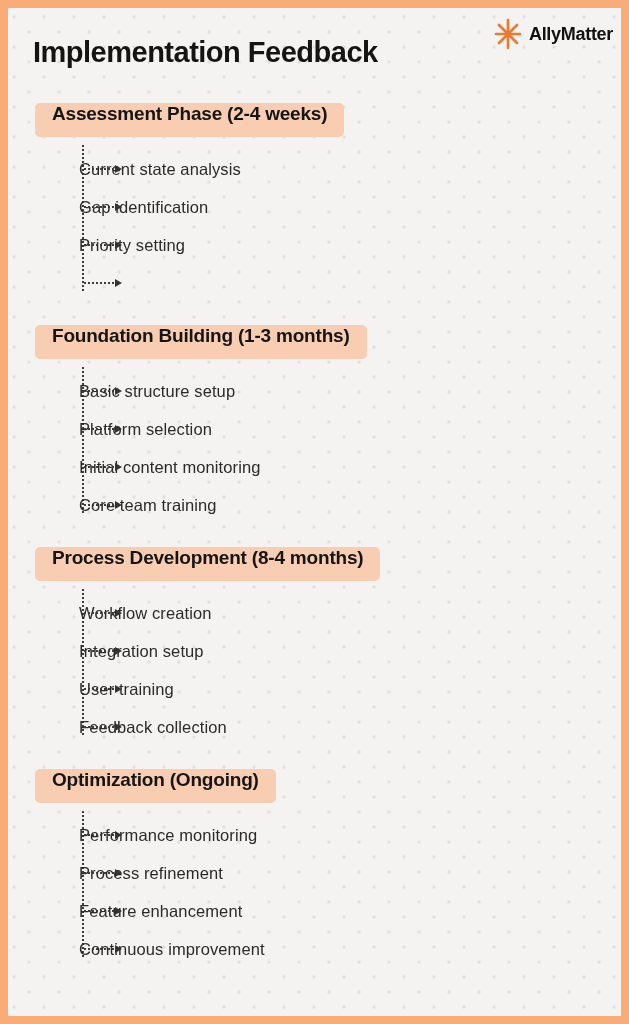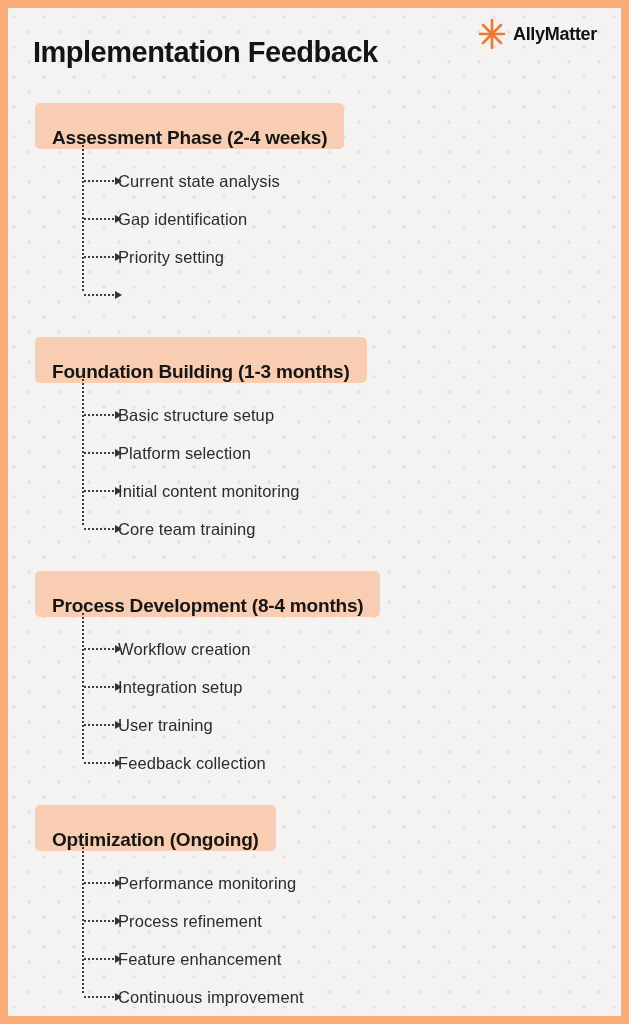--- a/index.html
+++ b/index.html
@@ -11,50 +11,50 @@
   .panel{
     position:absolute;left:8px;top:8px;right:8px;bottom:8px;
     background-color:#F4F3F2;
     background-image:
       radial-gradient(circle, #E3E1E0 1.5px, transparent 1.7px),
       radial-gradient(circle, #E3E1E0 1.5px, transparent 1.7px);
     background-size:30px 30px, 30px 30px;
     background-position:6px 9px, 21px 24px;
   }
   .logo{
-    position:absolute;top:8px;right:24px;height:36px;
+    position:absolute;top:8px;right:8px;height:36px;
     display:flex;align-items:center;gap:5px;
   }
   .logo .brand{
     font-size:18px;font-weight:700;color:#111;letter-spacing:-0.3px;
   }
   .page-title{
     margin:28px 0 0 25px;
     font-size:29px;font-weight:700;color:#141414;letter-spacing:-0.5px;
     line-height:1.15;
   }
   .sections{margin-top:34px;}
   .phase{position:relative;margin-bottom:23px;}
   .band{
-    display:inline-flex;align-items:flex-end;
-    margin-left:27px;height:46px;padding:0 17px;
+    display:inline-flex;align-items:flex-start;
+    margin-left:27px;height:34px;padding:0 17px;
     background:#F9CDB2;border-radius:5px;
   }
   .band .band-label{
     font-size:19px;font-weight:700;color:#151515;letter-spacing:-0.2px;
   }
   .vline{
     position:absolute;left:74px;top:42px;height:146px;width:0;
     border-left:2px dotted #3C3C3C;
   }
   .items{padding-top:13px;}
   .item{
     position:relative;height:38px;
     display:flex;align-items:center;
-    padding-left:110px;
+    padding-left:71px;
   }
   .branch{
     position:absolute;left:76px;top:50%;width:30px;height:0;
     border-top:2px dotted #3C3C3C;margin-top:-1px;
   }
   .arrowhead{
     position:absolute;left:107px;top:50%;margin-top:-4px;
     width:0;height:0;
     border-left:7px solid #333;
     border-top:4px solid transparent;

